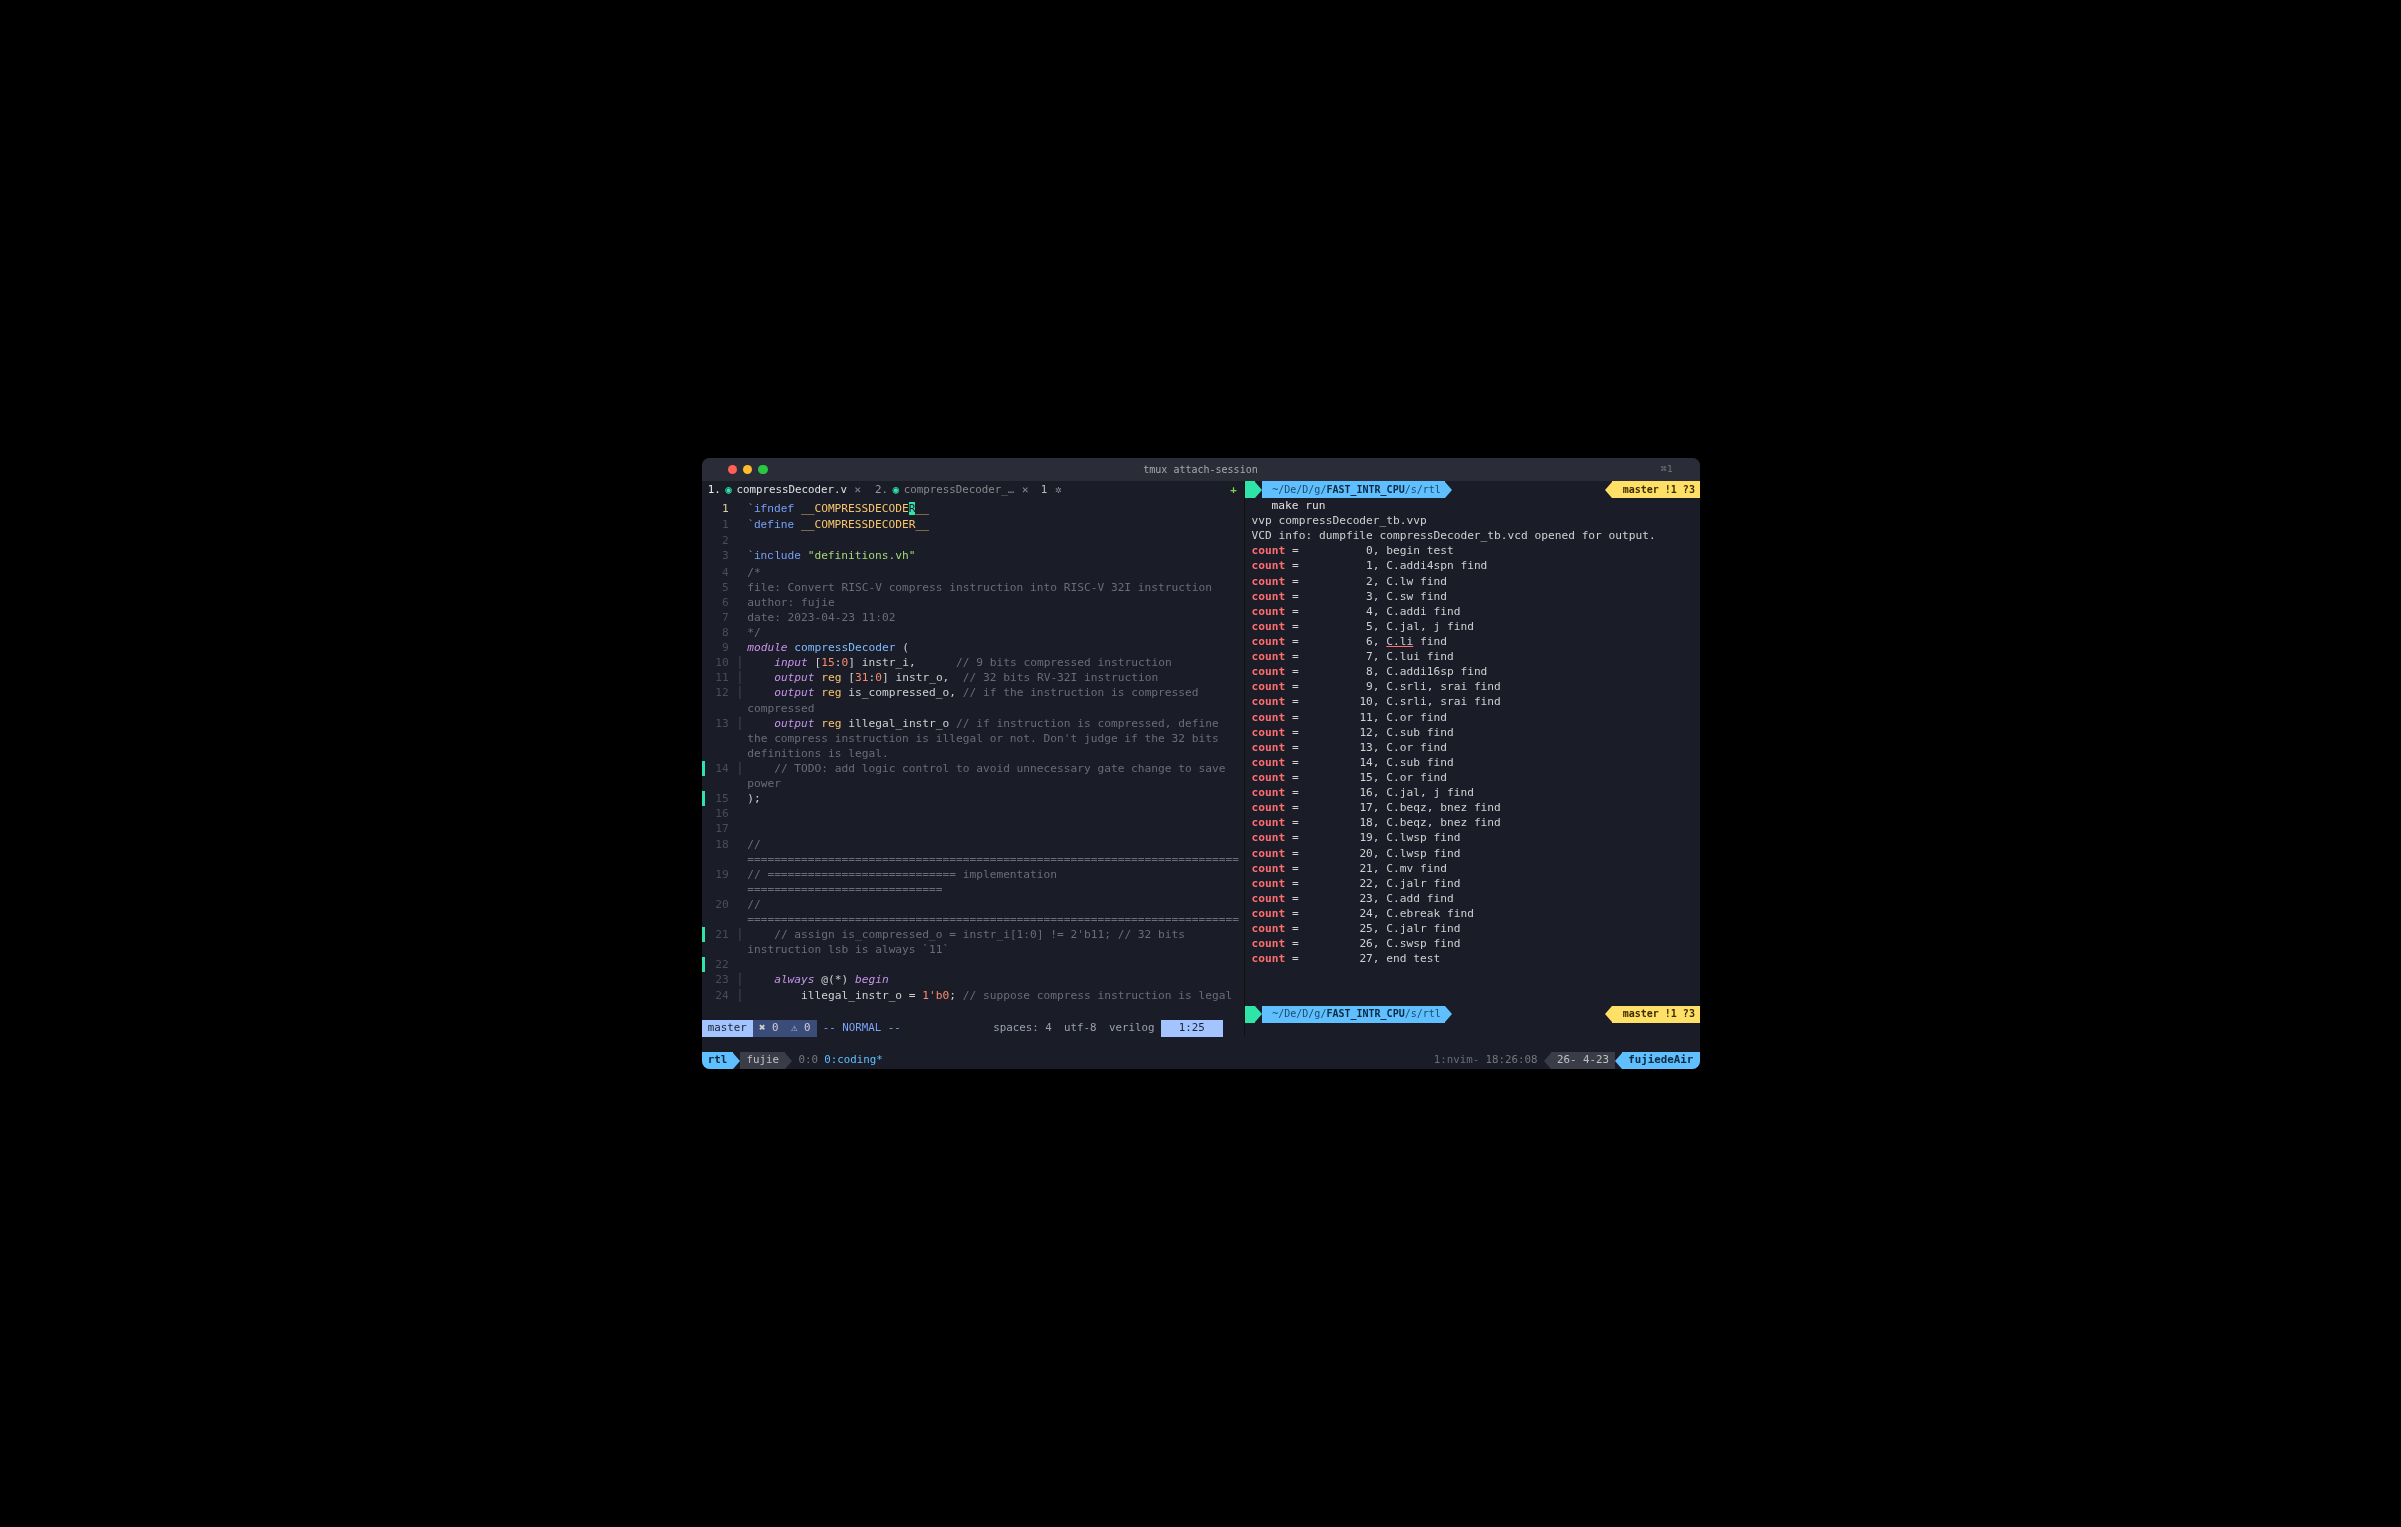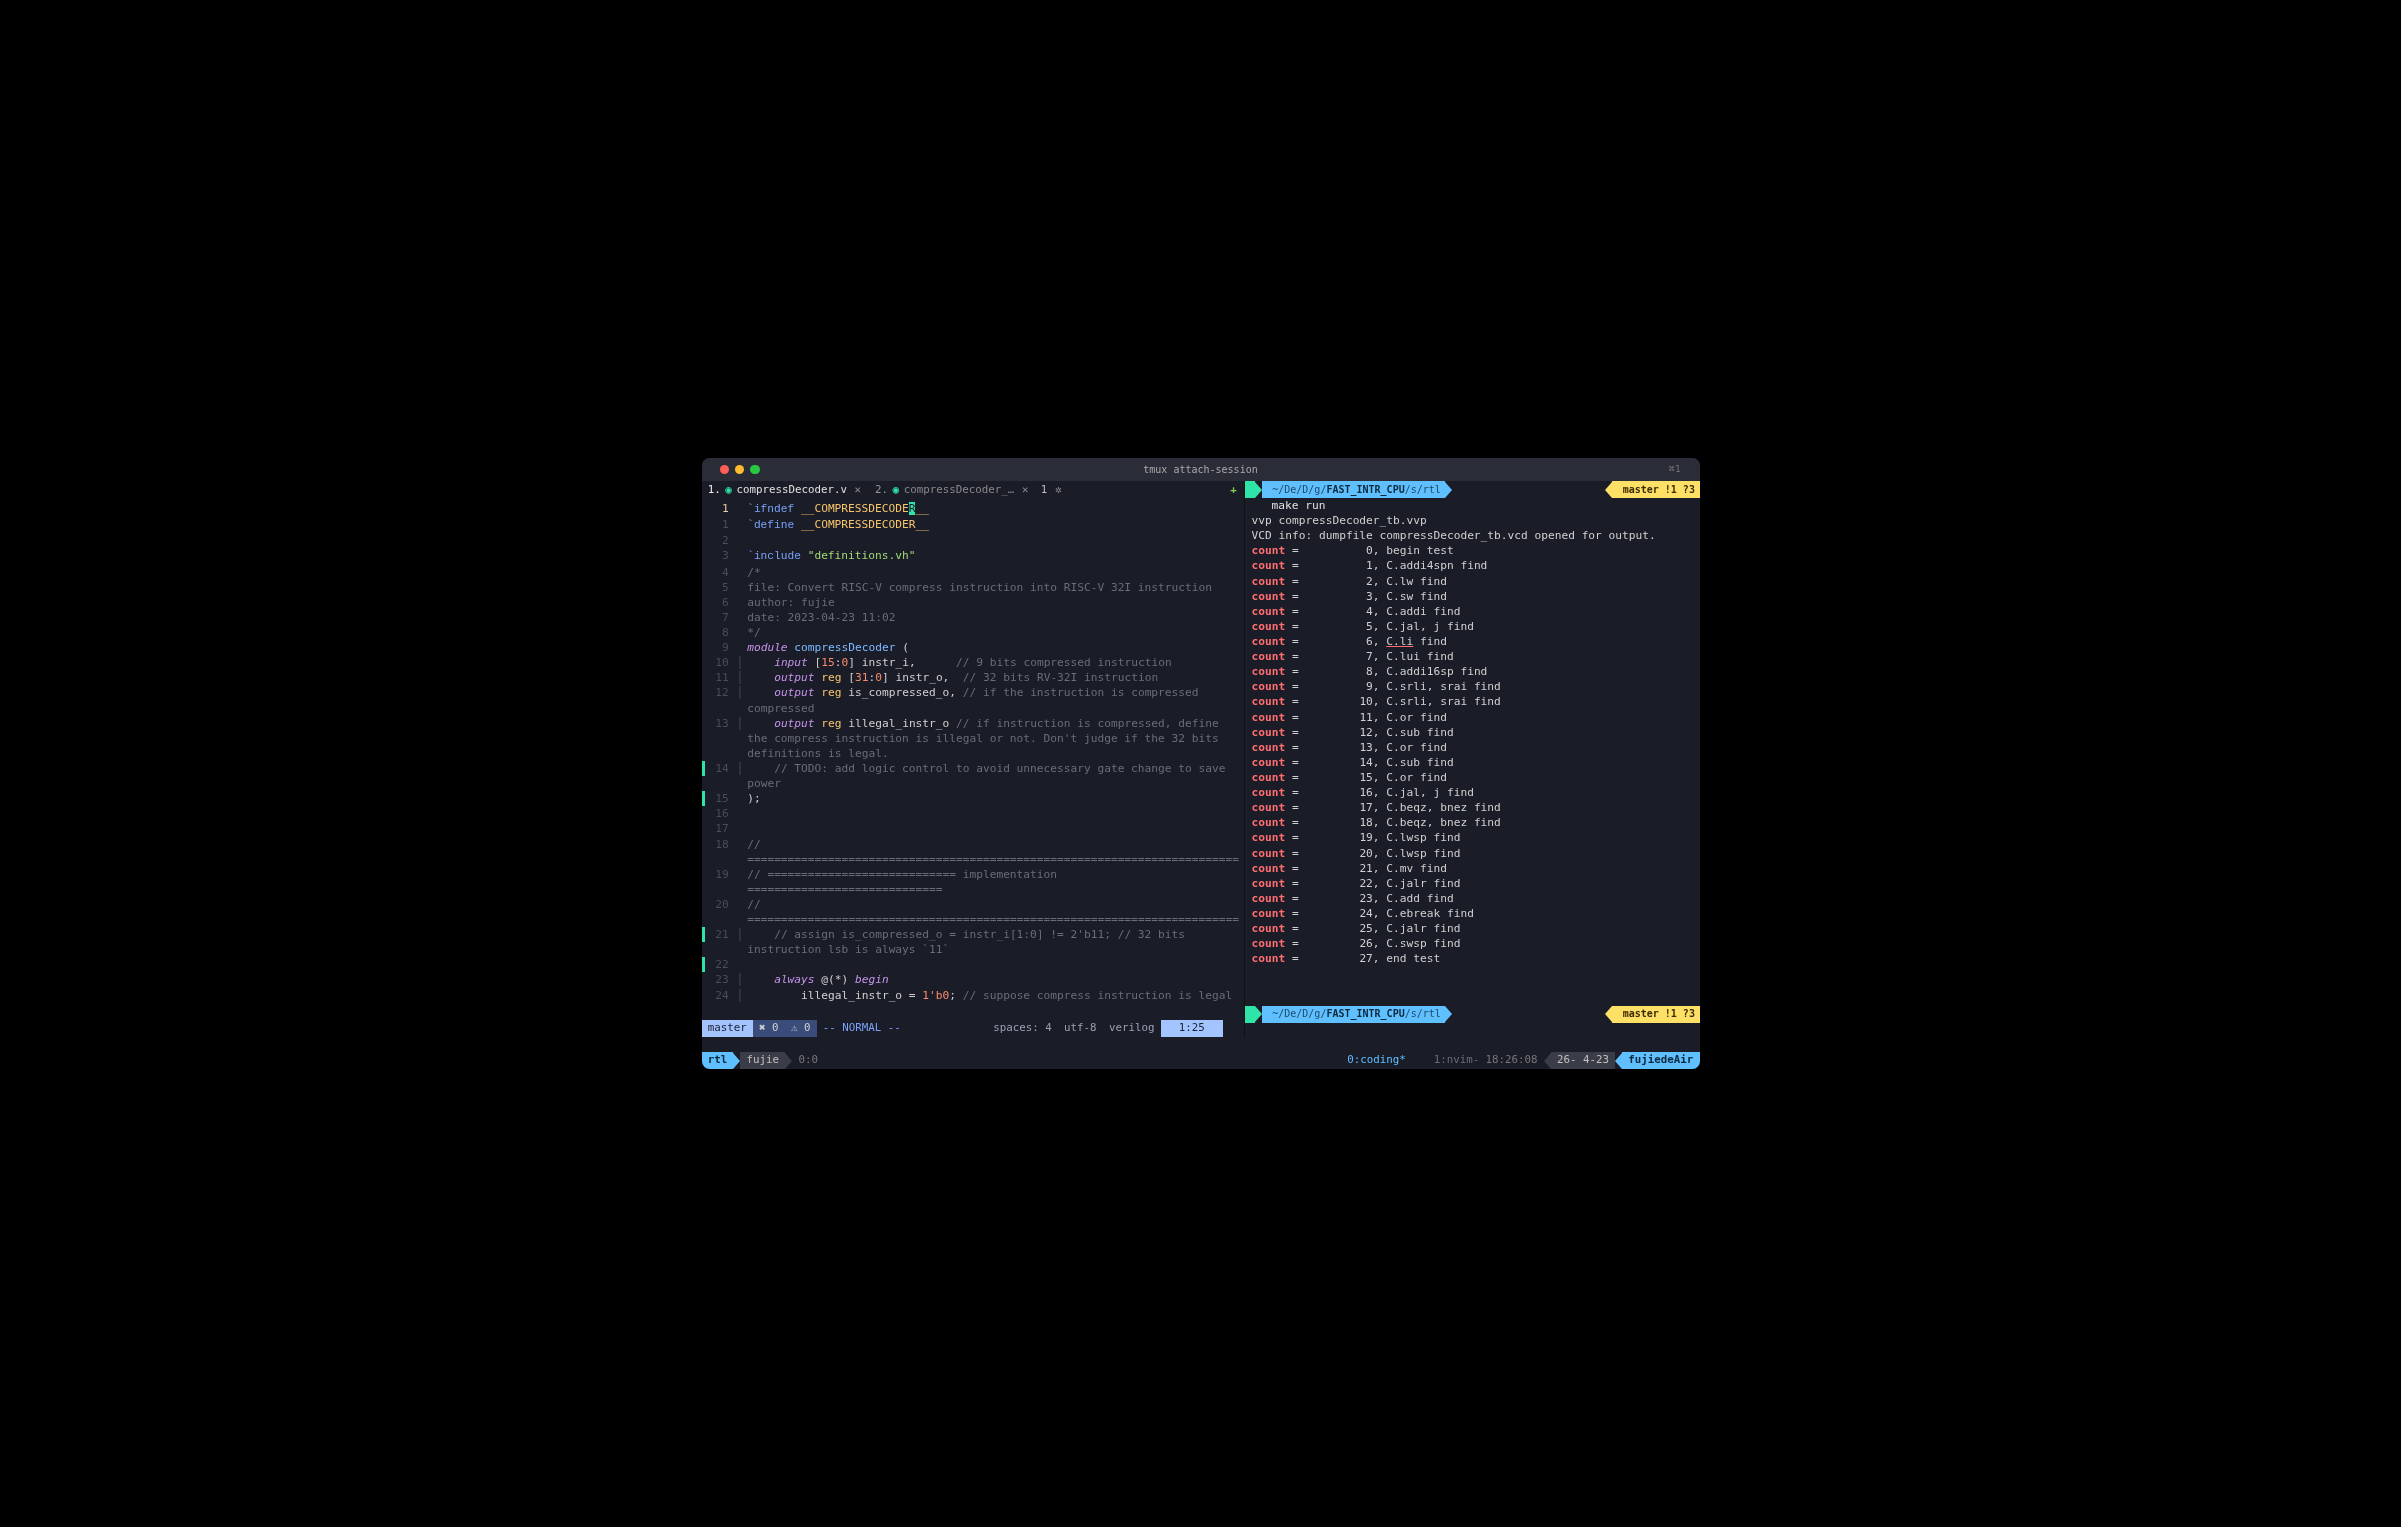--- a/index.html
+++ b/index.html
@@ -22,21 +22,21 @@
     overflow: hidden;
     display: flex;
     flex-direction: column;
     box-shadow: 0 7.7px 31px rgba(0,0,0,0.6);
   }
   .titlebar {
     height: 23px;
     background: #2a2c38;
     display: flex;
     align-items: center;
-    padding: 0 18px;
+    padding: 0 26px;
     position: relative;
   }
   .traffic-lights { display: flex; gap: 6.2px; }
   .tl { width: 9.3px; height: 9.3px; border-radius: 50%; }
   .tl-close { background: #ff5f57; }
   .tl-min   { background: #febc2e; }
   .tl-max   { background: #28c840; }
   .title-center {
     position: absolute; left: 0; right: 0; text-align: center;
     font-size: 10px; color: #aaa;
@@ -181,21 +181,21 @@
     background: #1a1c28;
     display: flex;
     align-items: center;
     font-size: 10.8px;
     color: #9aa0b0;
   }
   .tm-seg { height:100%; display:flex; align-items:center; padding: 0 6.2px; }
   .tm-blue { background:#5fbfff; color:#0a2a3e; font-weight:600; }
   .tm-grey { background:#3a3c48; color:#c0c0c0; }
   .tm-dark { background:#1a1c28; color:#777; }
-  .tm-mid  { flex:1; display:flex; justify-content:flex-end; gap:28px; }
+  .tm-mid  { flex:1; display:flex; justify-content:space-between; gap:28px; }
   .tm-mid .active { color:#5fbfff; }
   .tm-mid .inactive { color:#6a6c78; }
   .tm-tri-r-blue { width:0;height:0;border-top:8.5px solid transparent;border-bottom:8.5px solid transparent;border-left:7.7px solid #5fbfff; }
   .tm-tri-r-grey { width:0;height:0;border-top:8.5px solid transparent;border-bottom:8.5px solid transparent;border-left:7.7px solid #3a3c48; }
   .tm-tri-l-grey { width:0;height:0;border-top:8.5px solid transparent;border-bottom:8.5px solid transparent;border-right:7.7px solid #3a3c48; }
   .tm-tri-l-blue { width:0;height:0;border-top:8.5px solid transparent;border-bottom:8.5px solid transparent;border-right:7.7px solid #5fbfff; }
   .spacer-black { height: 15.5px; background:#1a1c28; }
 </style>
 </head>
 <body>

